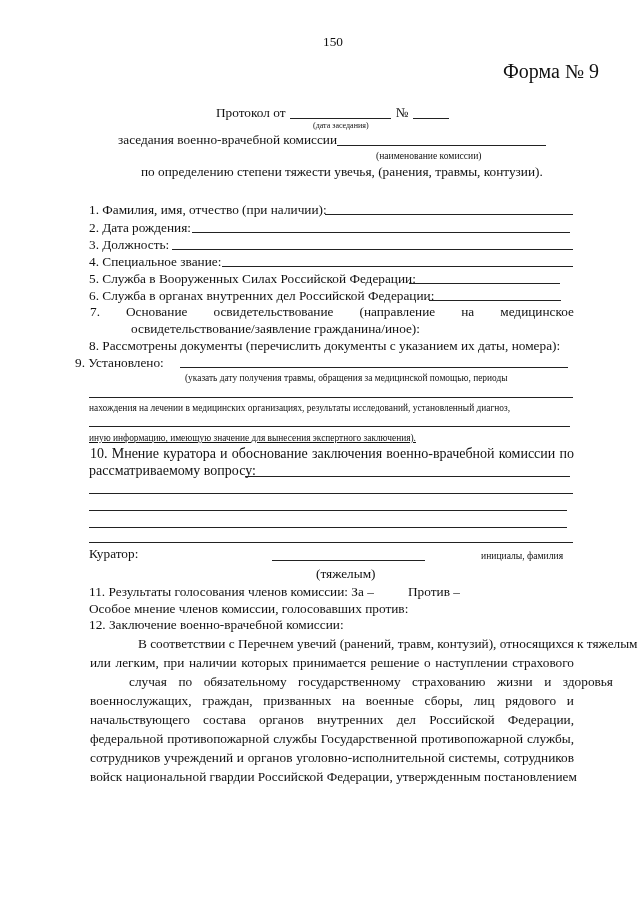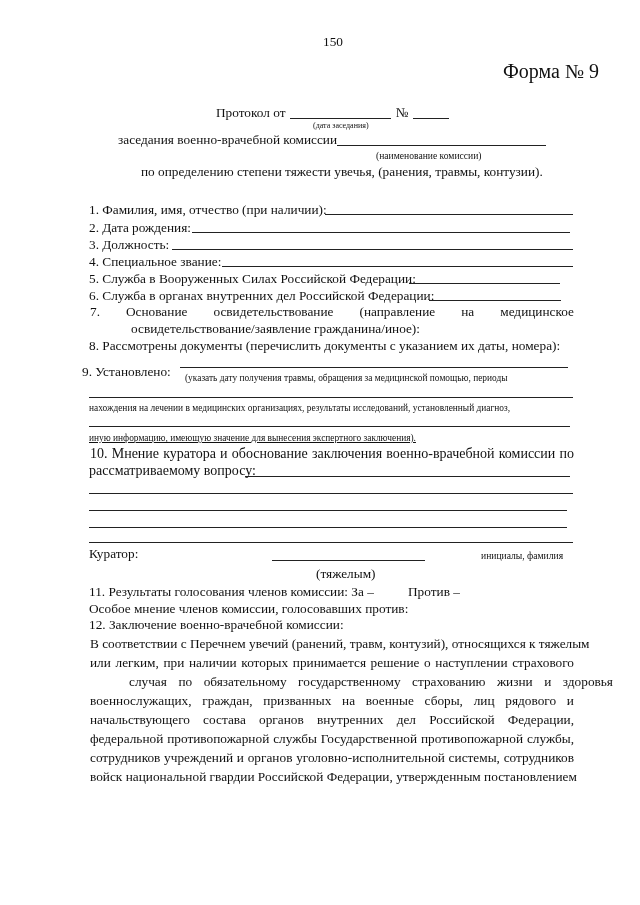--- a/index.html
+++ b/index.html
@@ -46,21 +46,21 @@
 <div class="line" style="left:409px; top:283px; width:151px;"></div>
 
 <div class="abs t" style="left:89px; top:288px;">6. Служба в органах внутренних дел Российской Федерации:</div>
 <div class="line" style="left:429px; top:300px; width:132px;"></div>
 
 <div class="justify" style="top:304px; line-height:16px;">7. Основание освидетельствование (направление на медицинское</div>
 <div class="abs t" style="left:89px; top:321px;margin-left:42px;">освидетельствование/заявление гражданина/иное):</div>
 
 <div class="abs t" style="left:89px; top:338px;">8. Рассмотрены документы (перечислить документы с указанием их даты, номера):</div>
 
-<div class="abs t" style="left:82px; top:355px;margin-top:9px;">9. Установлено:</div>
+<div class="abs t" style="left:75px; top:355px;">9. Установлено:</div>
 <div class="line" style="left:180px; top:367px; width:388px;"></div>
 <div class="abs smallish" style="left:185px; top:372px; font-size:9.4px;">(указать дату получения травмы, обращения за медицинской помощью, периоды</div>
 <div class="line" style="left:89px; top:397px; width:484px;"></div>
 <div class="abs smallish" style="left:89px; top:402px; font-size:9.4px;">нахождения на лечении в медицинских организациях, результаты исследований, установленный диагноз,</div>
 <div class="line" style="left:89px; top:426px; width:481px;"></div>
 <div class="abs smallish" style="left:89px; top:432px; font-size:9.4px;text-decoration:underline;">иную информацию, имеющую значение для вынесения экспертного заключения).</div>
 
 <div class="justify" style="top:445px; line-height:18px; font-size:14px;">10. Мнение куратора и обоснование заключения военно-врачебной комиссии по</div>
 <div class="abs" style="left:89px; top:462px; font-size:14px; line-height:18px;">рассматриваемому вопросу:</div>
 <div class="line" style="left:245px; top:476px; width:325px;"></div>
@@ -72,20 +72,20 @@
 <div class="abs t" style="left:89px; top:546px;">Куратор:</div>
 <div class="line" style="left:272px; top:560px; width:153px;"></div>
 <div class="abs smallish" style="left:481px; top:550px;">инициалы, фамилия</div>
 <div class="abs t" style="left:316px; top:566px;">(тяжелым)</div>
 
 <div class="abs t" style="left:89px; top:584px;">11. Результаты голосования членов комиссии: За –</div>
 <div class="abs t" style="left:408px; top:584px;">Против –</div>
 <div class="abs t" style="left:89px; top:601px;">Особое мнение членов комиссии, голосовавших против:</div>
 
 <div class="abs t" style="left:89px; top:617px;">12. Заключение военно-врачебной комиссии:</div>
-<div class="justify" style="top:634px;">В соответствии с Перечнем увечий (ранений, травм, контузий), относящихся к тяжелым</div>
+<div class="justify" style="top:634px;margin-left:48px;">В соответствии с Перечнем увечий (ранений, травм, контузий), относящихся к тяжелым</div>
 <div class="justify" style="top:653px;">или легким, при наличии которых принимается решение о наступлении страхового</div>
 <div class="justify" style="top:672px;margin-left:39px;">случая по обязательному государственному страхованию жизни и здоровья</div>
 <div class="justify" style="top:691px;">военнослужащих, граждан, призванных на военные сборы, лиц рядового и</div>
 <div class="justify" style="top:710px;">начальствующего состава органов внутренних дел Российской Федерации,</div>
 <div class="justify" style="top:729px;">федеральной противопожарной службы Государственной противопожарной службы,</div>
 <div class="justify" style="top:748px;">сотрудников учреждений и органов уголовно-исполнительной системы, сотрудников</div>
 <div class="justify" style="top:767px;">войск национальной гвардии Российской Федерации, утвержденным постановлением</div>
 
 </body></html>

